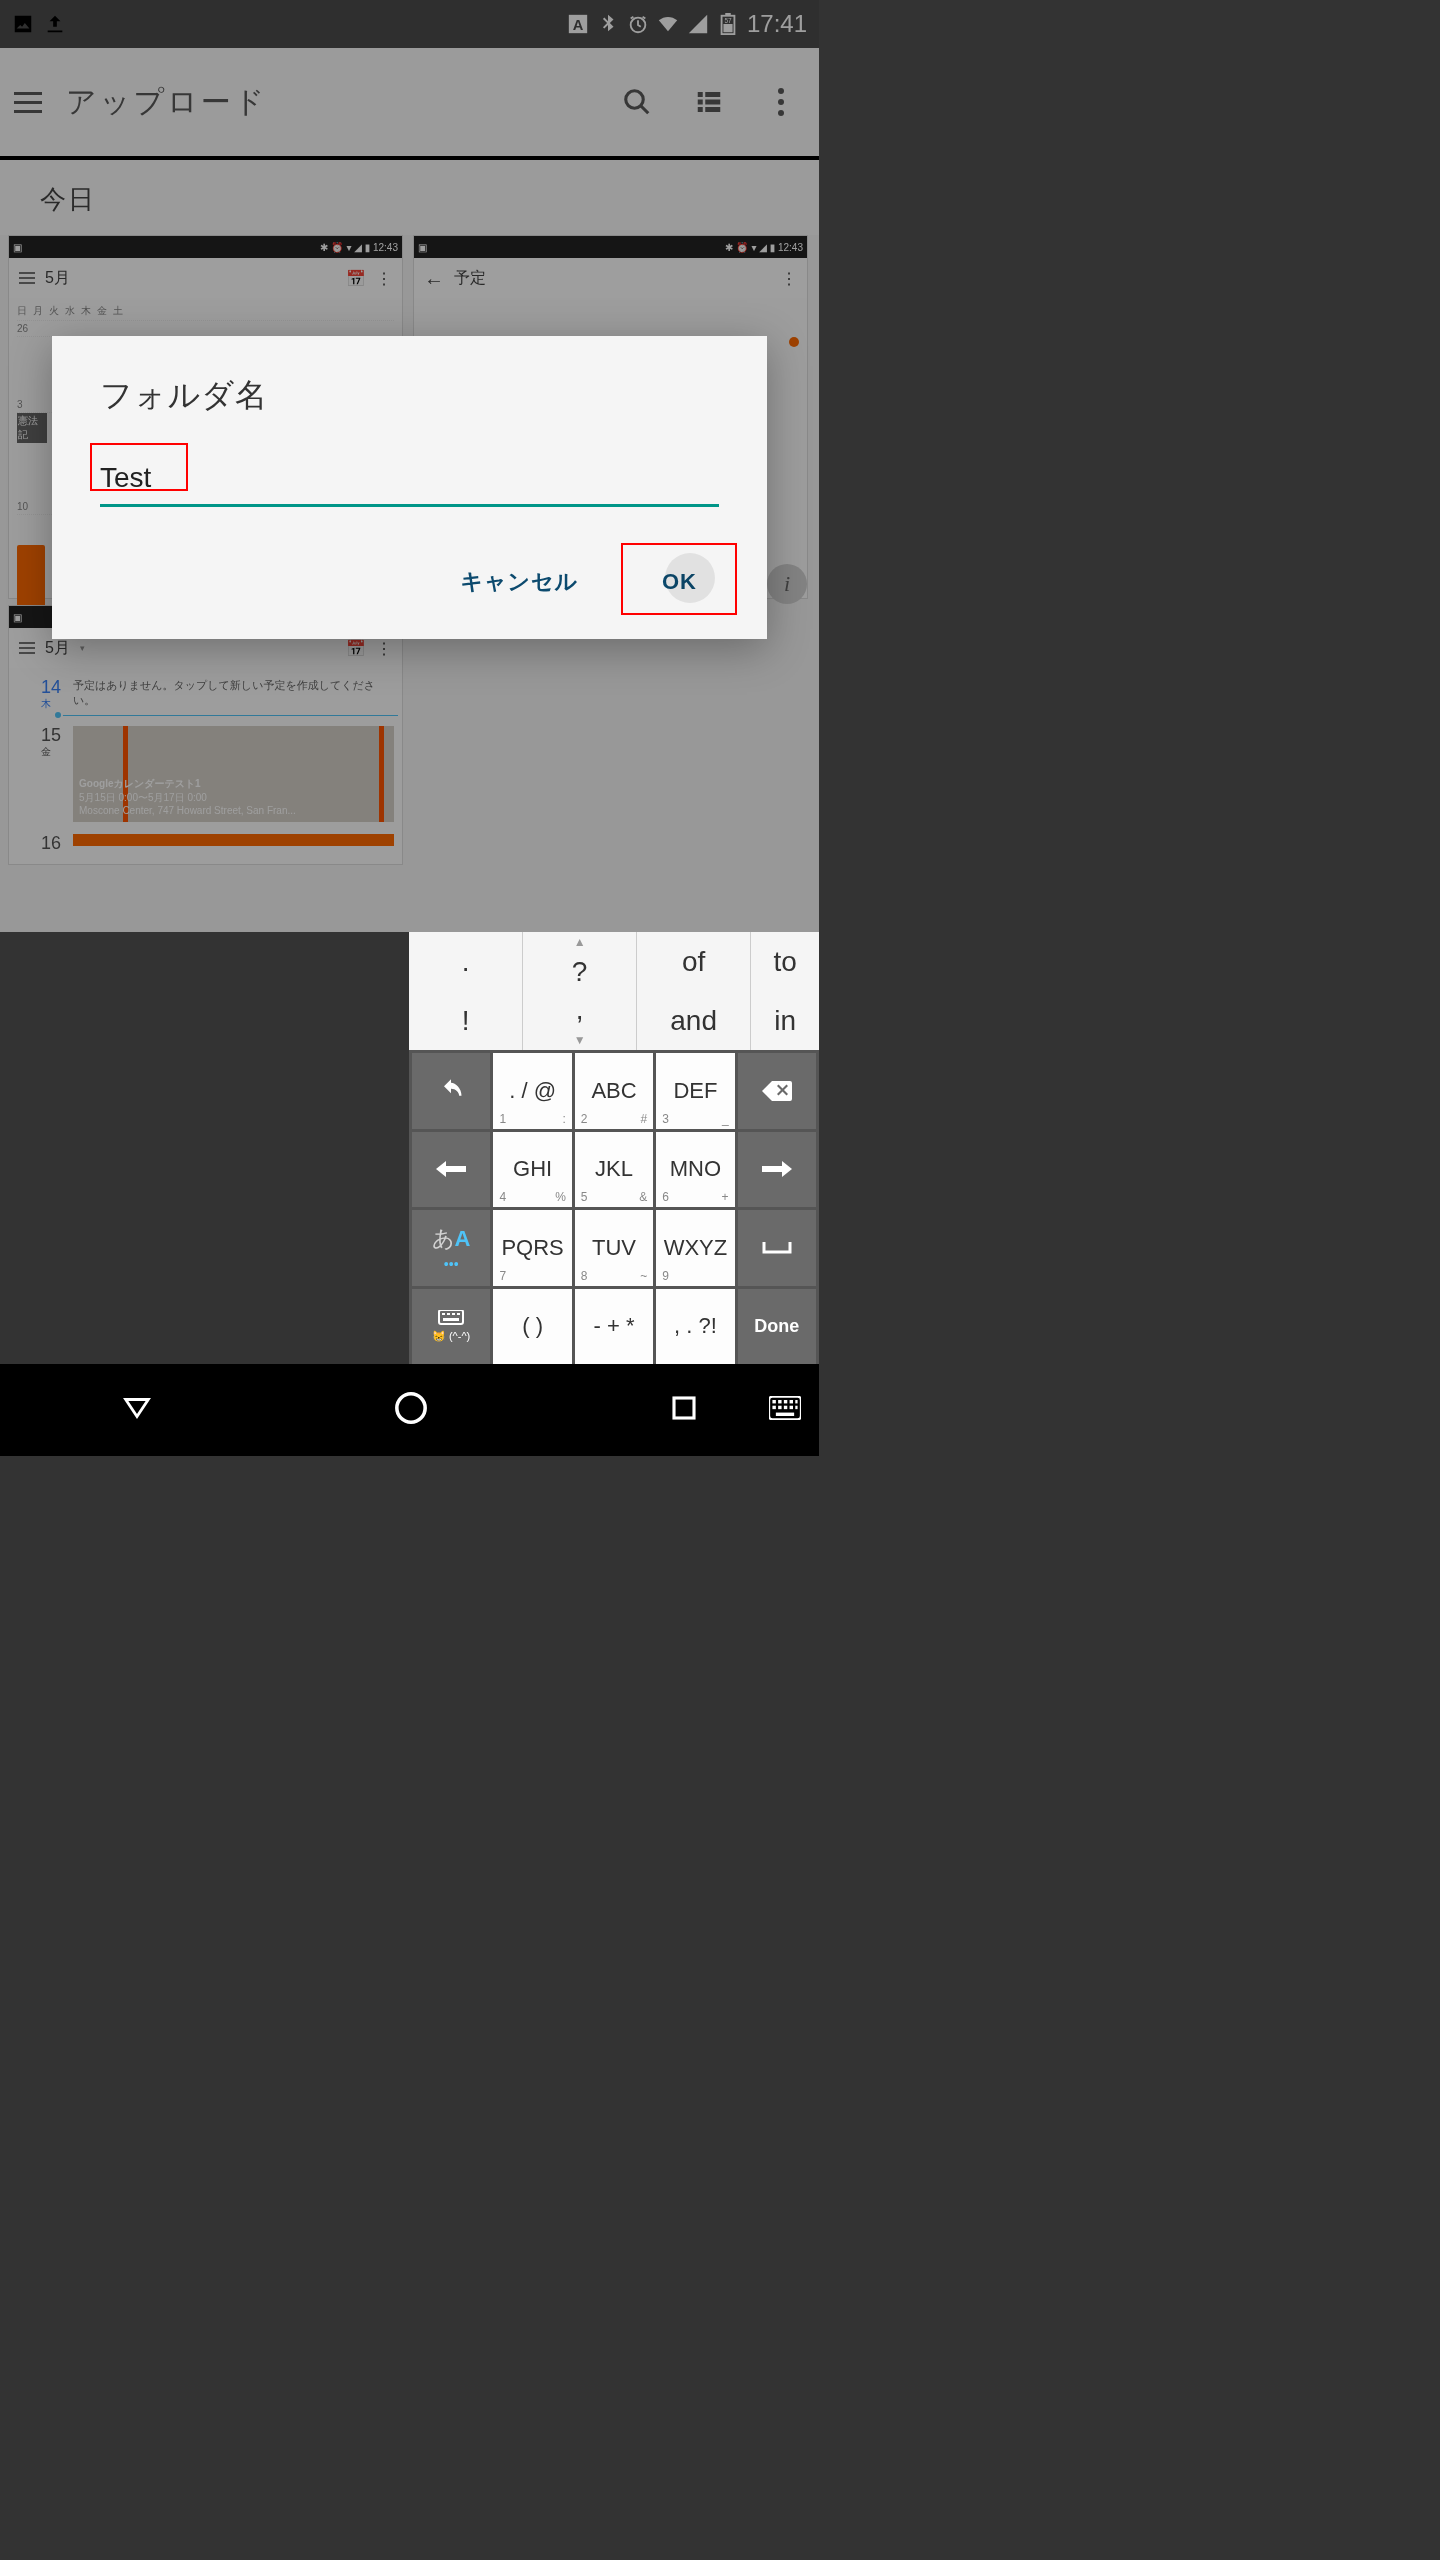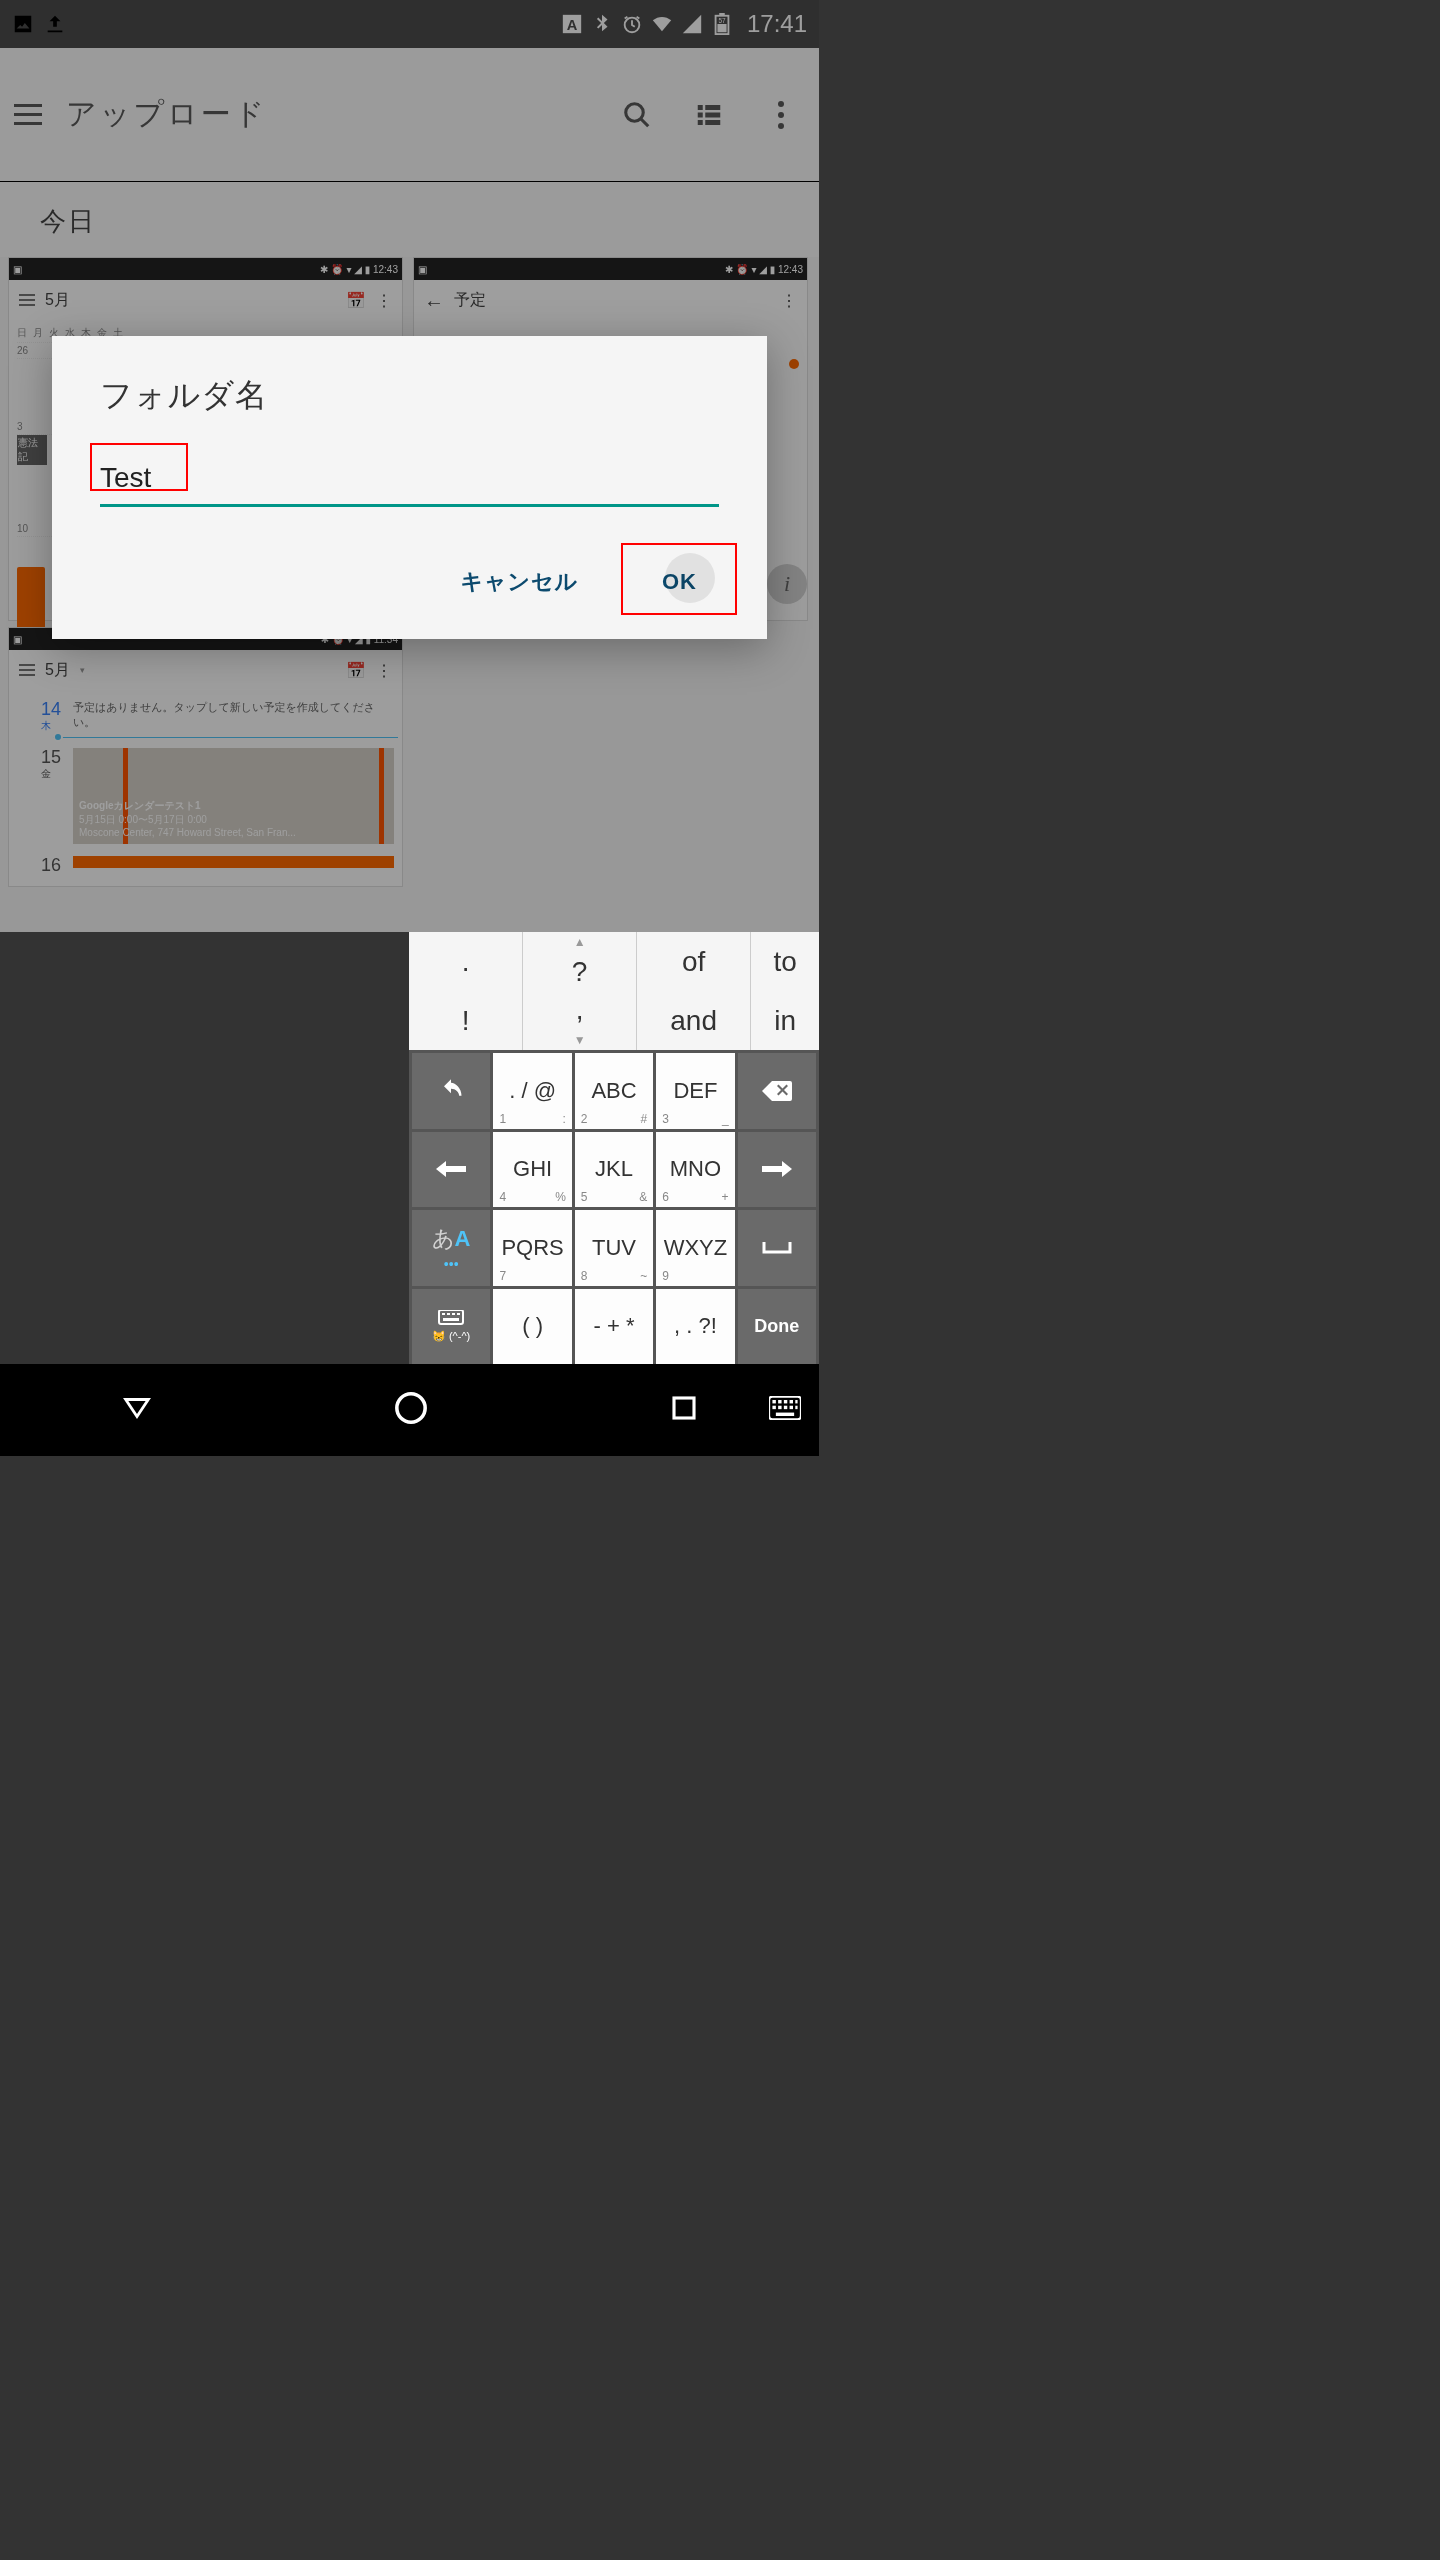--- a/index.html
+++ b/index.html
@@ -4,24 +4,24 @@
 <style>
   * { box-sizing: border-box; margin: 0; padding: 0; }
   html, body { width: 819px; height: 1456px; font-family: sans-serif; background: #333; overflow: hidden; }
   .screen { width: 819px; height: 1456px; position: relative; background: #f5f5f5; }
 
   
   .status-bar { height: 48px; background: #4d4d4d; color: #fff; display: flex; align-items: center; padding: 0 12px; font-size: 22px; }
   .status-left { display: flex; gap: 10px; align-items: center; }
   .status-right { margin-left: auto; display: flex; gap: 8px; align-items: center; }
   .status-right svg { width: 22px; height: 22px; fill: #fff; }
-  .status-time { font-size: 24px; margin-left: 6px; font-weight: 500; }
-
-  
-  .app-bar { height: 134px; background: #fafafa; display: flex; align-items: center; padding: 0 14px; gap: 24px; border-bottom: 1px solid #000000; }
+  .status-time { font-size: 24px; font-weight: 500; }
+
+  
+  .app-bar { height: 112px; background: #fafafa; display: flex; align-items: center; padding: 0 14px; gap: 24px; border-bottom: 4px solid #000000; }
   .app-bar .hamburger { width: 28px; display: flex; flex-direction: column; gap: 6px; }
   .app-bar .hamburger span { height: 3px; background: #5a5a5a; }
   .app-title { font-size: 30px; color: #5a5a5a; letter-spacing: 3px; }
   .app-bar .spacer { flex: 1; }
   .app-bar .action-icon { width: 48px; height: 48px; display: flex; align-items: center; justify-content: center; }
   .app-bar svg { fill: #5a5a5a; }
   .dots { display: flex; flex-direction: column; gap: 5px; }
   .dots span { width: 6px; height: 6px; background: #5a5a5a; border-radius: 50%; }
 
   

